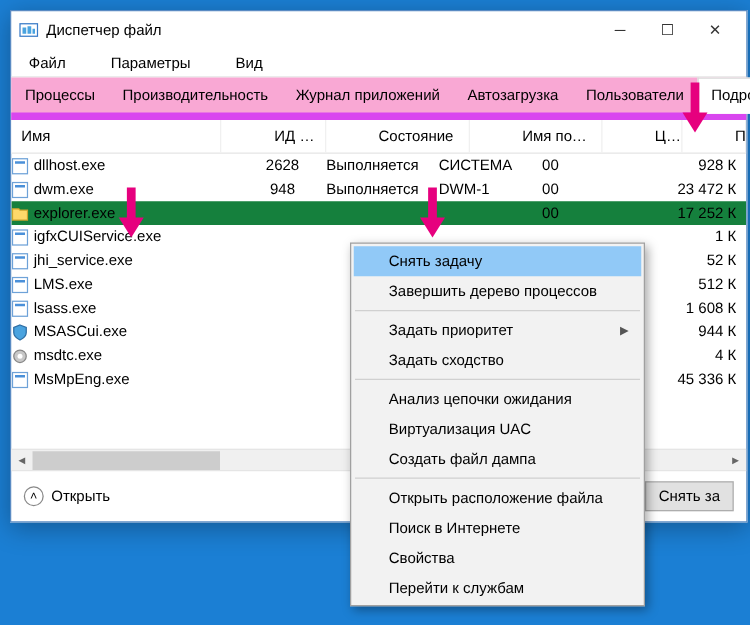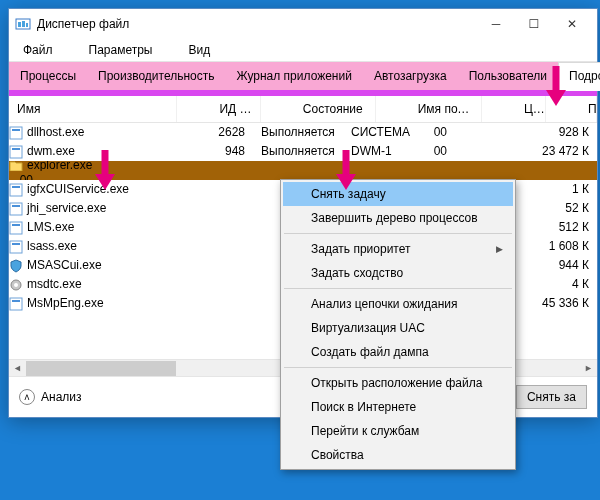--- a/index.html
+++ b/index.html
@@ -11,36 +11,36 @@
   .win-controls { display: flex; }
   .win-btn { width: 38px; height: 28px; display: flex; align-items: center; justify-content: center; color: #333; }
   .menubar { display: flex; gap: 20px; padding: 2px 6px; border-bottom: 1px solid #e5e5e5; }
   .menu-item { padding: 2px 8px; cursor: default; }
   .tabbar { display: flex; border-bottom: 6px solid #d946ef; background: #f9a8d4; }
   .tab { padding: 6px 10px; border: 1px solid transparent; cursor: default; white-space: nowrap; }
   .tab.active { background: #fff; border: 1px solid #d9d9d9; border-bottom: 1px solid #fff; margin-bottom: -1px; }
   .grid-wrap { flex: 1; overflow: hidden; position: relative; display: flex; flex-direction: column; }
   .grid-header { display: flex; border-bottom: 1px solid #e5e5e5; background: #fff; gap: 34px; }
   .gh { padding: 6px 8px; border-right: 1px solid #f0f0f0; white-space: nowrap; overflow: hidden; text-overflow: ellipsis; }
-  .col-name { width: 190px; } .col-pid { width: 54px; text-align: right; } .col-state { width: 90px; } .col-user { width: 80px; } .col-cpu { width: 32px; text-align: right; } .col-mem { flex: 1; text-align: right; }
+  .col-name { width: 190px; } .col-pid { width: 54px; text-align: center; } .col-state { width: 90px; } .col-user { width: 80px; } .col-cpu { width: 32px; text-align: right; } .col-mem { flex: 1; text-align: right; }
   .grid-body { flex: 1; overflow-x: auto; overflow-y: hidden; }
   .row { display: flex; height: 19px; line-height: 19px; }
-  .row.selected { background: #a16207; flex-direction: column; }
+  .row.selected { background: #15803d; }
   .cell { padding: 0 8px; white-space: nowrap; overflow: hidden; text-overflow: ellipsis; }
   .cell.col-name { display: flex; align-items: center; gap: 4px; padding-left: 0; }
   .proc-icon { width: 14px; height: 14px; flex-shrink: 0; display: inline-block; }
   .scrollbar-x { height: 17px; background: #f0f0f0; border-top: 1px solid #e5e5e5; display: flex; align-items: center; }
   .sb-btn { width: 17px; height: 17px; background: #f0f0f0; display: flex; align-items: center; justify-content: center; color: #666; font-size: 9px; }
   .sb-track { flex: 1; position: relative; height: 17px; }
   .sb-thumb { position: absolute; left: 0; width: 150px; height: 15px; background: #cdcdcd; top: 1px; }
   .footer { display: flex; align-items: center; justify-content: space-between; padding: 8px 10px; border-top: 1px solid #e5e5e5; }
   .fewer { display: flex; align-items: center; gap: 6px; cursor: default; }
   .chev { width: 16px; height: 16px; border: 1px solid #888; border-radius: 50%; display: flex; align-items: center; justify-content: center; font-size: 10px; }
   .btn { padding: 4px 10px; border: 1px solid #adadad; background: #e1e1e1; }
-  .ctx-menu { position: absolute; left: 280px; top: 179px; width: 236px; background: #f2f2f2; border: 1px solid #a0a0a0; box-shadow: 2px 3px 8px rgba(0,0,0,0.35); padding: 2px; z-index: 50; }
+  .ctx-menu { position: absolute; left: 280px; top: 194px; width: 236px; background: #f2f2f2; border: 1px solid #a0a0a0; box-shadow: 2px 3px 8px rgba(0,0,0,0.35); padding: 2px; z-index: 50; }
   .ctx-item { padding: 5px 24px 5px 28px; white-space: nowrap; position: relative; }
   .ctx-item.highlight { background: #91c9f7; }
   .ctx-sep { height: 1px; background: #d0d0d0; margin: 3px 1px; }
   .ctx-item .sub { position: absolute; right: 10px; top: 7px; font-size: 9px; color: #555; }
   .arrow { position: absolute; width: 30px; height: 44px; z-index: 60; pointer-events: none; }
   .arrow svg { width: 100%; height: 100%; }
 </style>
 </head>
 <body>
 
@@ -231,41 +231,41 @@
       <div class="sb-track">
           <div class="sb-thumb"></div>
         </div>
       <div class="sb-btn">►</div>
     </div>
   </div>
 
   <div class="footer">
     <div class="fewer">
       <span class="chev">˄</span>
-      <span>Анализ</span>
+      <span>Открыть</span>
     </div>
     <button class="btn">Снять за</button>
   </div>
 </div>
 
 <div class="ctx-menu">
   <div class="ctx-item highlight">Снять задачу</div>
   <div class="ctx-item">Завершить дерево процессов</div>
   <div class="ctx-sep"></div>
   <div class="ctx-item"><span>Задать приоритет</span><span class="sub">▶</span></div>
   <div class="ctx-item">Задать сходство</div>
   <div class="ctx-sep"></div>
   <div class="ctx-item">Анализ цепочки ожидания</div>
   <div class="ctx-item">Виртуализация UAC</div>
   <div class="ctx-item">Создать файл дампа</div>
   <div class="ctx-sep"></div>
   <div class="ctx-item">Открыть расположение файла</div>
   <div class="ctx-item">Поиск в Интернете</div>
+  <div class="ctx-item">Свойства</div>
   <div class="ctx-item">Перейти к службам</div>
-  <div class="ctx-item">Свойства</div>
 </div>
 
 <div class="arrow" style="left:90px; top:148px;">
   <svg viewBox="0 0 30 44">
       <path d="M15 2 L15 30" stroke="#e6007e" stroke-width="7" fill="none"></path>
       <path d="M5 26 L15 42 L25 26 Z" fill="#e6007e"></path>
     </svg>
 </div>
 <div class="arrow" style="left:331px; top:148px;">
   <svg viewBox="0 0 30 44">

